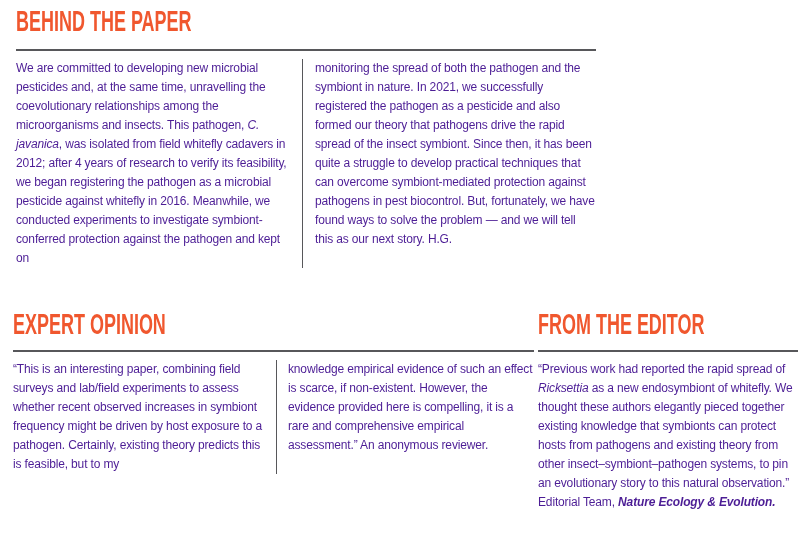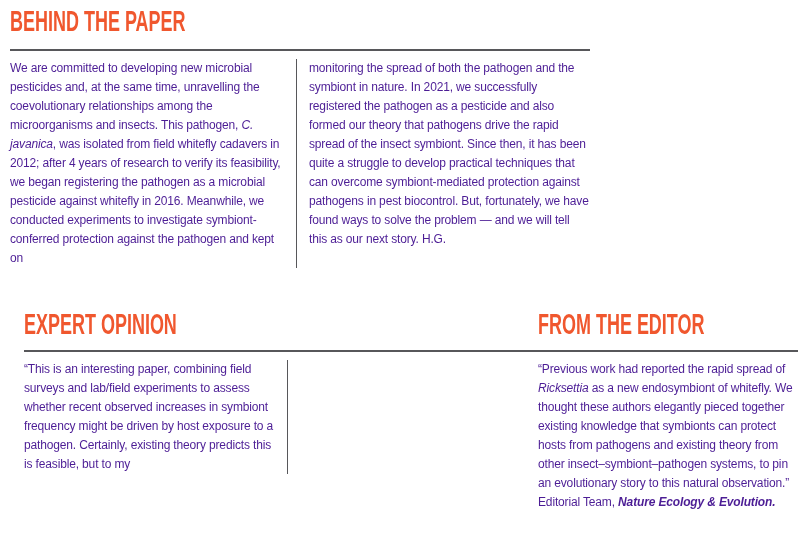--- a/index.html
+++ b/index.html
@@ -12,22 +12,22 @@
     width: 800px;
     height: 545px;
     background: #ffffff;
     font-family: "Liberation Sans", sans-serif;
     color: #3b3b3a;
     overflow: hidden;
   }
   .sec {
     position: absolute;
   }
-  .sec-behind { left: 10px;   top: 8px;   width: 580px; }
-  .sec-expert { left: 24px;   top: 311px; width: 521px; }
+  .sec-behind { left: 16px;   top: 8px;   width: 580px; }
+  .sec-expert { left: 13px;   top: 311px; width: 521px; }
   .sec-editor { left: 538px; top: 311px; width: 260px; }
 
   .sec h2 {
     margin: 0;
     height: 26px;
     line-height: 26px;
     font-size: 29px;
     font-weight: 700;
     color: #f0572e;
     white-space: nowrap;
@@ -93,20 +93,23 @@
   </section>
 
   <section class="sec sec-expert">
     <h2>EXPERT OPINION</h2>
     <div class="rule"></div>
     <div class="cols">
       <div class="col col-a">
         <p><span>“This is an interesting paper, combining field surveys and lab/field experiments to assess whether recent observed increases in symbiont frequency might be driven by host exposure to a pathogen. Certainly, existing theory predicts this is feasible, but to my</span></p>
       </div>
       <div class="divider"></div>
+      <div class="col col-b">
+        <p><span>knowledge empirical evidence of such an effect is scarce, if non-existent. However, the evidence provided here is compelling, it is a rare and comprehensive empirical assessment.” </span><span class="seg-bold">An anonymous reviewer.</span></p>
+      </div>
     </div>
   </section>
 
   <section class="sec sec-editor">
     <h2>FROM THE EDITOR</h2>
     <div class="rule"></div>
     <div class="cols">
       <div class="col">
         <p><span>“Previous work had reported the rapid spread of </span><span class="seg-italic">Ricksettia</span><span> as a new endosymbiont of whitefly. We thought these authors elegantly pieced together existing knowledge that symbionts can protect hosts from pathogens and existing theory from other insect–symbiont–pathogen systems, to pin an evolutionary story to this natural observation.” </span><span class="seg-bold">Editorial Team, </span><span class="seg-bold-italic">Nature Ecology &amp; Evolution.</span></p>
       </div>

